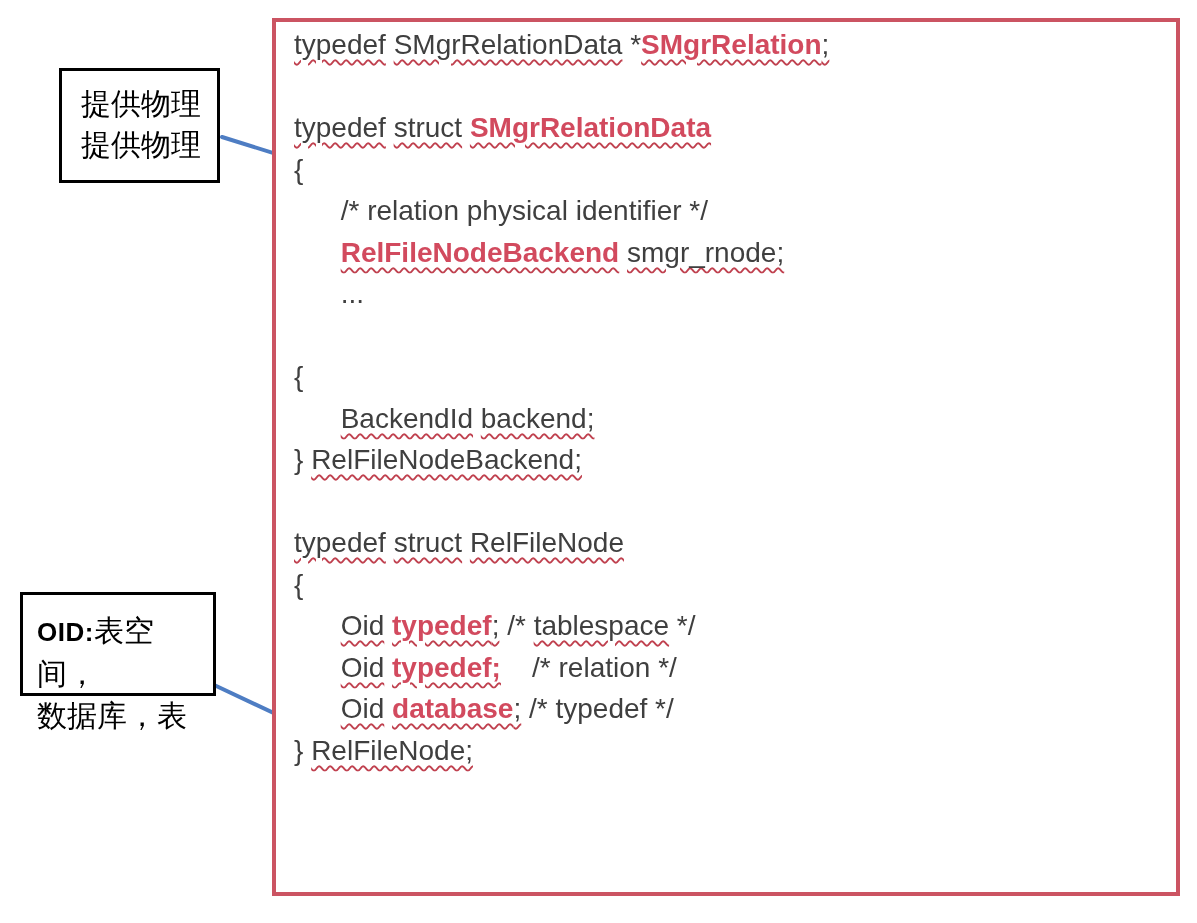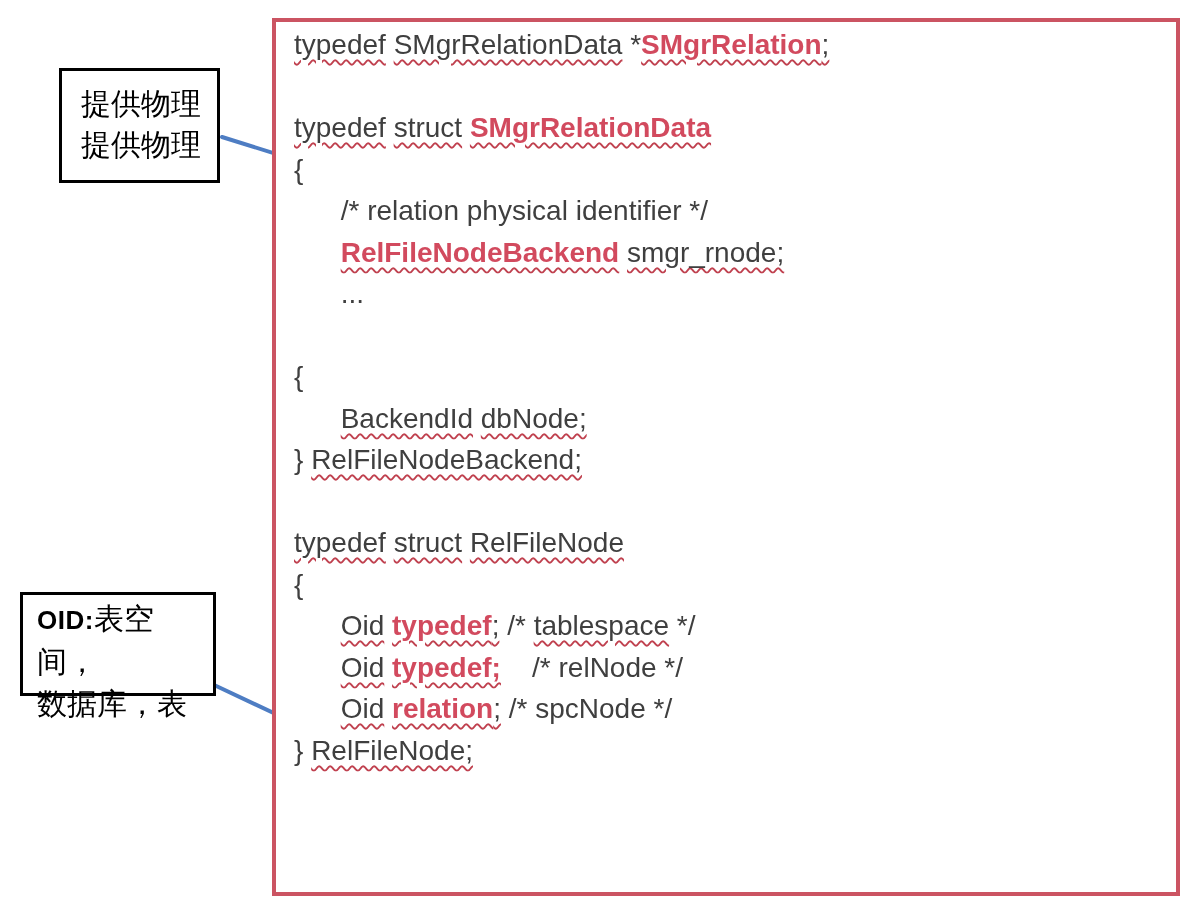--- a/index.html
+++ b/index.html
@@ -35,21 +35,21 @@
   }
   .hl{color:var(--hl);font-weight:bold;}
   .note{
     position:absolute;box-sizing:border-box;
     border:3px solid var(--note-border);
     color:#000;background:var(--bg);
     font-family:"Liberation Serif","DejaVu Serif",serif;
     font-size:30px;
   }
   .note1{left:59px;top:68px;width:161px;height:115px;padding:12px 8px 0 19px;line-height:41px;}
-  .note2{left:20px;top:592px;width:196px;height:104px;padding:3px 0 0 14px;line-height:42px;}
+  .note2{left:20px;top:592px;width:196px;height:104px;padding:15px 0 0 14px;line-height:42px;}
   .oid-prefix{
     font-family:"Liberation Sans",sans-serif;
     font-weight:bold;font-size:26px;letter-spacing:0.5px;
   }
   svg.arrows{position:absolute;inset:0;width:1197px;height:923px;pointer-events:none;}
   .arrow{stroke:var(--arrow);stroke-width:4;fill:none;stroke-linecap:round;stroke-linejoin:round;}
 </style>
 </head>
 <body>
 
@@ -75,24 +75,24 @@
   <div class="codebox" id="codebox">
       <div class="code-line"><span class="sq">typedef</span><span> </span><span class="sq">SMgrRelationData</span><span> *</span><span class="hl sq">SMgrRelation</span><span class="sq">;</span></div>
       <div class="code-line">&nbsp;</div>
       <div class="code-line"><span class="sq">typedef</span><span> </span><span class="sq">struct</span><span> </span><span class="hl sq">SMgrRelationData</span></div>
       <div class="code-line"><span>{</span></div>
       <div class="code-line"><span>      </span><span>/* relation physical identifier */</span></div>
       <div class="code-line"><span>      </span><span class="hl sq">RelFileNodeBackend</span><span> </span><span class="sq">smgr_rnode;</span></div>
       <div class="code-line"><span>      </span><span>...</span></div>
       <div class="code-line">&nbsp;</div>
       <div class="code-line"><span>{</span></div>
-      <div class="code-line"><span>      </span><span class="sq">BackendId</span><span> </span><span class="sq">dbNode;</span></div>
+      <div class="code-line"><span>      </span><span class="sq">BackendId</span><span> </span><span class="sq">backend;</span></div>
       <div class="code-line"><span>} </span><span class="sq">RelFileNodeBackend;</span></div>
       <div class="code-line">&nbsp;</div>
       <div class="code-line"><span class="sq">typedef</span><span> </span><span class="sq">struct</span><span> </span><span class="sq">RelFileNode</span></div>
       <div class="code-line"><span>{</span></div>
       <div class="code-line"><span>      </span><span class="sq">Oid</span><span> </span><span class="hl sq">typedef</span><span class="sq">;</span><span> /* </span><span class="sq">tablespace</span><span> */</span></div>
-      <div class="code-line"><span>      </span><span class="sq">Oid</span><span> </span><span class="hl sq">typedef;</span><span>    /* relNode */</span></div>
-      <div class="code-line"><span>      </span><span class="sq">Oid</span><span> </span><span class="hl sq">relation</span><span class="sq">;</span><span> /* spcNode */</span></div>
+      <div class="code-line"><span>      </span><span class="sq">Oid</span><span> </span><span class="hl sq">typedef;</span><span>    /* relation */</span></div>
+      <div class="code-line"><span>      </span><span class="sq">Oid</span><span> </span><span class="hl sq">database</span><span class="sq">;</span><span> /* typedef */</span></div>
       <div class="code-line"><span>} </span><span class="sq">RelFileNode;</span></div>
     </div>
 
 </div>
 
 </body></html>

